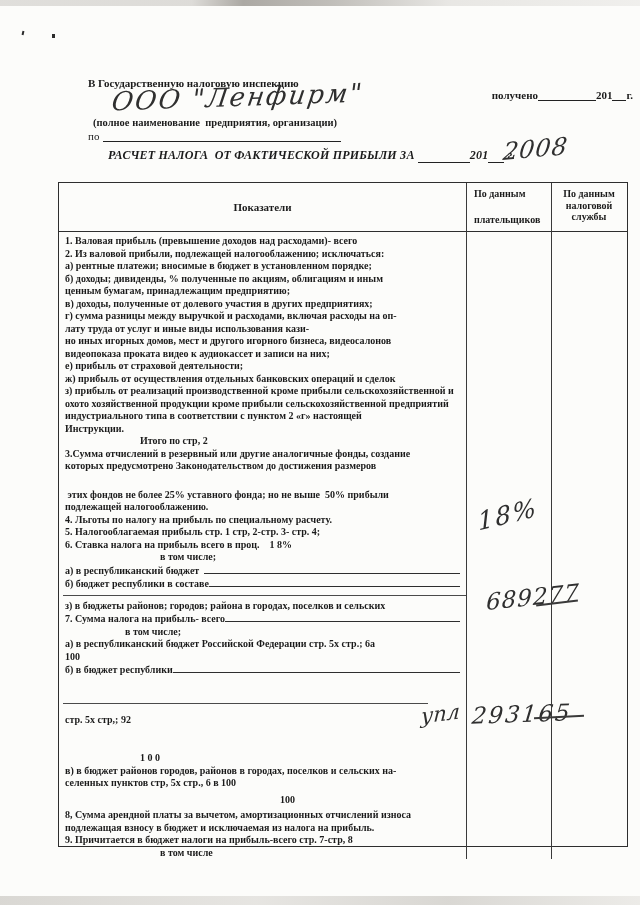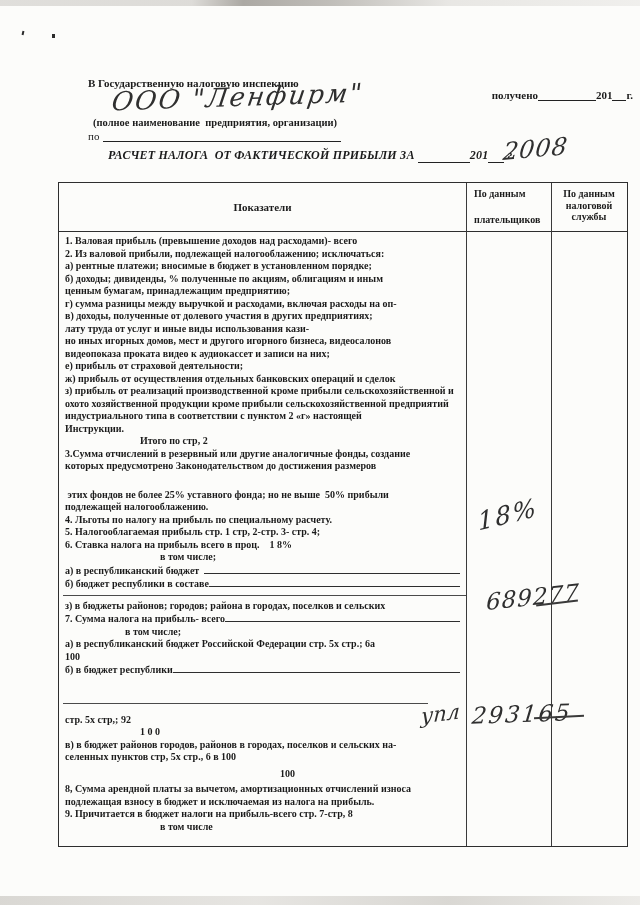--- a/index.html
+++ b/index.html
@@ -117,22 +117,22 @@
 налоговой
 службы</div>
   </div>
   <div class="tbody">
     <div class="rows">
         <div class="ln"><span>1. Валовая прибыль (превышение доходов над расходами)- всего</span></div>
         <div class="ln"><span>2. Из валовой прибыли, подлежащей налогооблажению; исключаться:</span></div>
         <div class="ln"><span>а) рентные платежи; вносимые в бюджет в установленном порядке;</span></div>
         <div class="ln"><span>б) доходы; дивиденды, % полученные по акциям, облигациям и иным</span></div>
         <div class="ln"><span>ценным бумагам, принадлежащим предприятию;</span></div>
+        <div class="ln"><span>в) доходы, полученные от долевого участия в других предприятиях;</span></div>
         <div class="ln"><span>г) сумма разницы между выручкой и расходами, включая расходы на оп-</span></div>
-        <div class="ln"><span>в) доходы, полученные от долевого участия в других предприятиях;</span></div>
         <div class="ln"><span>лату труда от услуг и иные виды использования кази-</span></div>
         <div class="ln"><span>но иных игорных домов, мест и другого игорного бизнеса, видеосалонов</span></div>
         <div class="ln"><span>видеопоказа проката видео к аудиокассет и записи на них;</span></div>
         <div class="ln"><span>е) прибыль от страховой деятельности;</span></div>
         <div class="ln"><span>ж) прибыль от осуществления отдельных банковских операций и сделок</span></div>
         <div class="ln"><span>з) прибыль от реализаций производственной кроме прибыли сельскохозяйственной и</span></div>
         <div class="ln"><span>охото хозяйственной продукции кроме прибыли сельскохозяйственной предприятий</span></div>
         <div class="ln"><span>индустриального типа в соответствии с пунктом 2 «г» настоящей</span></div>
         <div class="ln"><span>Инструкции.</span></div>
         <div class="ln" style="padding-left: 75px;"><span>Итого по стр, 2</span></div>
@@ -148,21 +148,21 @@
         <div class="ln"><span>б) бюджет республики в составе</span><span class="uline"></span></div>
         <div class="hr" style="width: 403px; margin-top: 4px;"></div>
         <div class="ln" style="margin-top: 4px;"><span>з) в бюджеты районов; городов; района в городах, поселков и сельских</span></div>
         <div class="ln"><span>7. Сумма налога на прибыль- всего</span><span class="uline"></span></div>
         <div class="ln" style="padding-left: 60px;"><span>в том числе;</span></div>
         <div class="ln"><span>а) в республиканский бюджет Российской Федерации стр. 5х стр.; 6а</span></div>
         <div class="ln"><span>100</span></div>
         <div class="ln"><span>б) в бюджет республики</span><span class="uline"></span></div>
         <div class="hr" style="width: 365px; margin-top: 26px;"></div>
         <div class="ln" style="margin-top: 10px;"><span>стр. 5х стр,; 92</span></div>
-        <div class="ln" style="padding-left: 75px; "><span>1 0 0</span></div>
+        <div class="ln" style="padding-left: 75px; margin-top: 26px;"><span>1 0 0</span></div>
         <div class="ln"><span>в) в бюджет районов городов, районов в городах, поселков и сельских на-</span></div>
         <div class="ln"><span>селенных пунктов стр, 5х стр., 6 в 100</span></div>
         <div class="ln" style="padding-left: 215px; margin-top: 4px;"><span>100</span></div>
         <div class="ln" style="margin-top: 3px;"><span>8, Сумма арендной платы за вычетом, амортизационных отчислений износа</span></div>
         <div class="ln"><span>подлежащая взносу в бюджет и исключаемая из налога на прибыль.</span></div>
         <div class="ln"><span>9. Причитается в бюджет налоги на прибыль-всего стр. 7-стр, 8</span></div>
         <div class="ln" style="padding-left: 95px;"><span>в том числе</span></div>
       </div>
     <div class="c2"></div>
     <div class="c3"></div>

